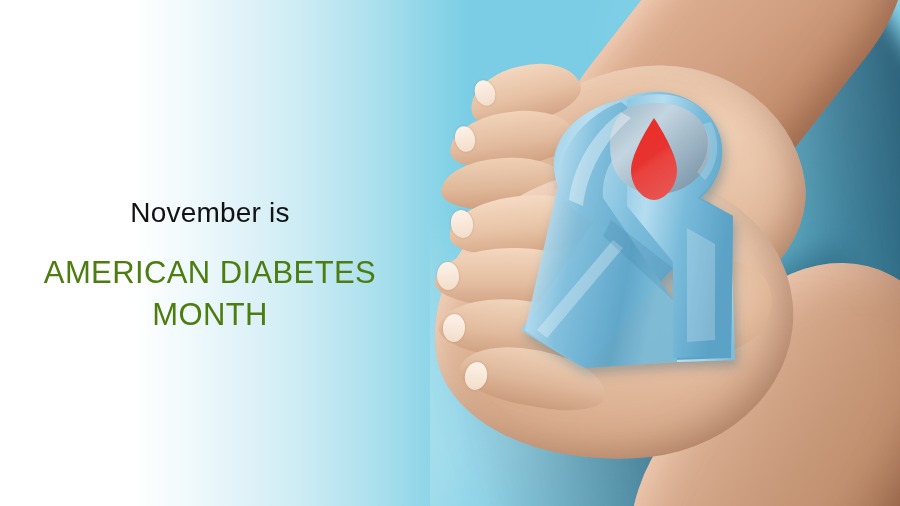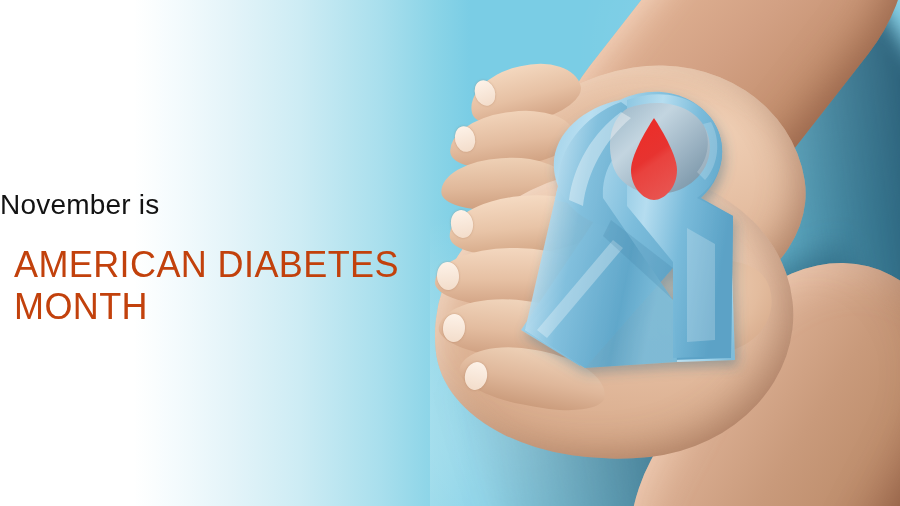--- a/index.html
+++ b/index.html
@@ -138,39 +138,39 @@
     border-radius:50% 54% 46% 50% / 52% 48% 54% 46%;
     transform:rotate(-18deg);
     background:radial-gradient(110% 110% at 35% 25%, #f2d5bc 0%, #e3bc9e 55%, #cd9d7c 100%);
   }
 
   
   .ribbon{ position:absolute; left:0; top:0; width:485px; height:506px; }
 
   
   .text-block{
-    position:absolute; left:0; top:188px; width:420px;
-    text-align:left;
+    position:absolute; left:0; top:196px; width:420px;
+    text-align:center;
     color:#111111;
     z-index:6;
   }
   .kicker{
     font-size:28px;
     line-height:34px;
     font-weight:400;
     letter-spacing:.2px;
     color:#131313;
   }
   .headline{
     margin-top:22px;
-    font-size:36px;
+    font-size:31px;
     line-height:42px;
     font-weight:400;
     letter-spacing:.4px;
-    color:#c2410c;
+    color:#4d7c0f;
     padding:0 14px;
   }
 </style>
 </head>
 <body>
 
 <div id="poster">
 
   <div class="bg-gradient"></div>
   <div class="bg-sheen"></div>

